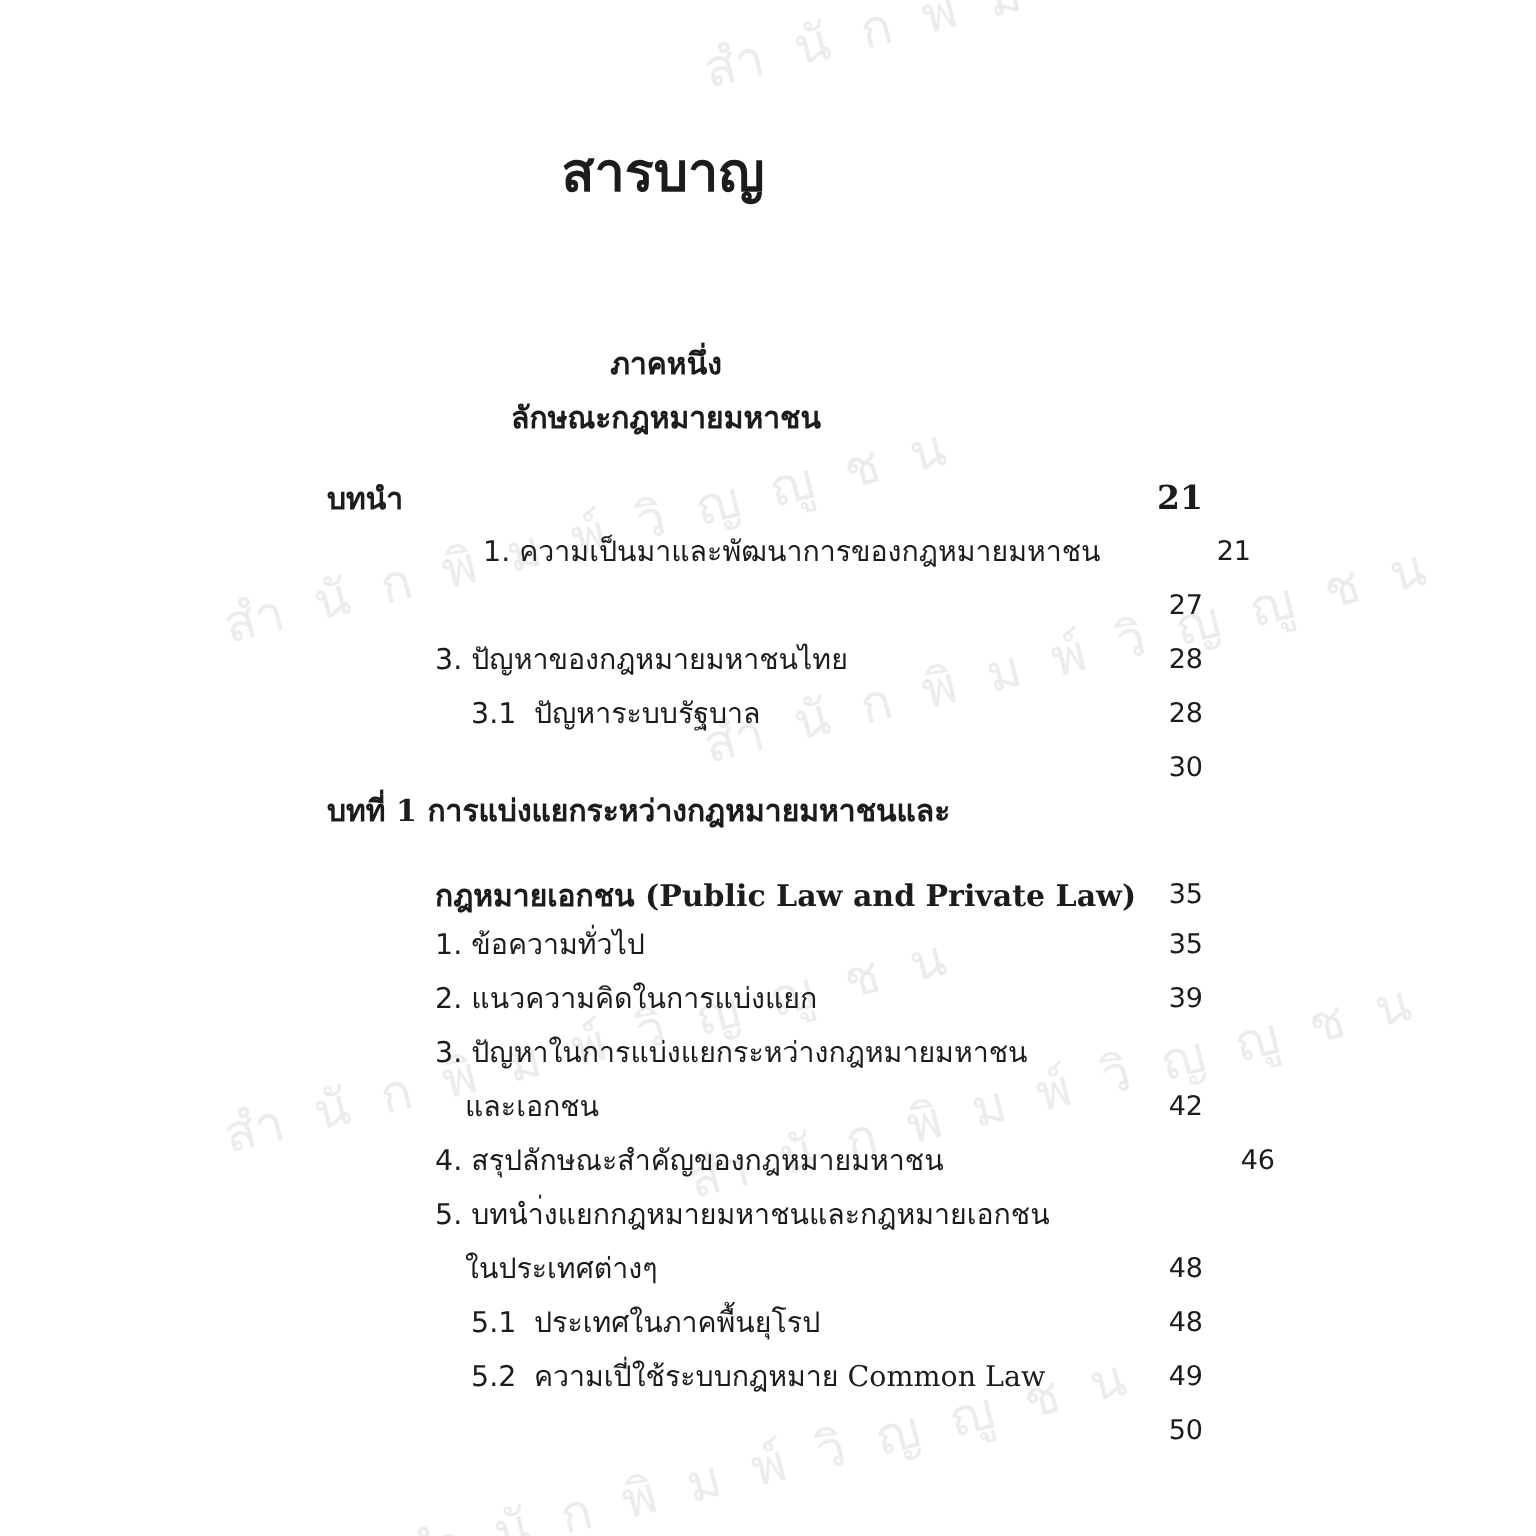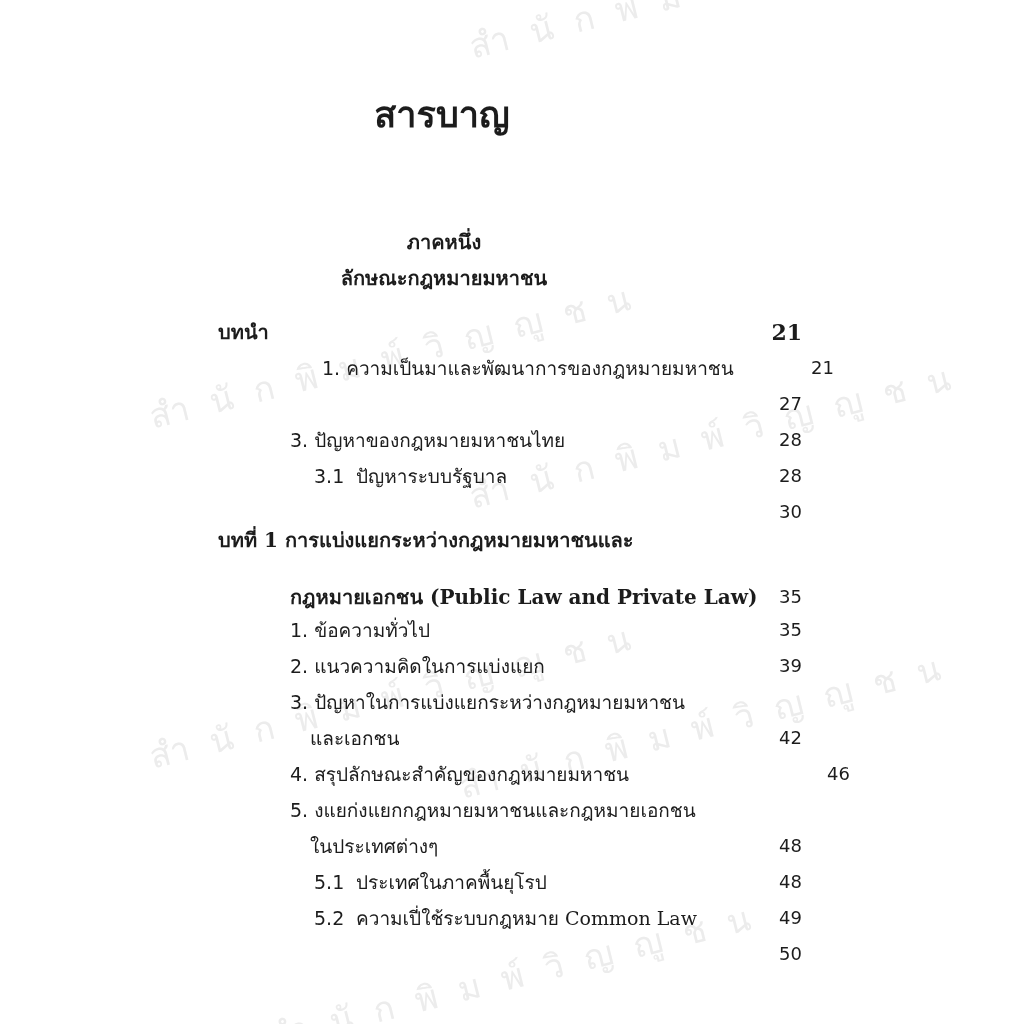--- a/index.html
+++ b/index.html
@@ -138,21 +138,21 @@
 </div>
 <div class="toc-row" style="top:722px;">
   <span class="txt lvl1c">และเอกชน</span>
   <span class="pg">42</span>
 </div>
 <div class="toc-row" style="top:758px;padding-left:48px;">
   <span class="txt lvl1"><span class="num">4.</span> <span>สรุปลักษณะสำคัญของกฎหมายมหาชน</span></span>
   <span class="pg">46</span>
 </div>
 <div class="toc-row" style="top:794px;">
-  <span class="txt lvl1"><span class="num">5.</span> <span>งแยก่งแยกกฎหมายมหาชนและกฎหมายเอกชน</span></span>
+  <span class="txt lvl1"><span class="num">5.</span> <span>บทนำ่งแยกกฎหมายมหาชนและกฎหมายเอกชน</span></span>
 </div>
 <div class="toc-row" style="top:830px;">
   <span class="txt lvl1c">ในประเทศต่างๆ</span>
   <span class="pg">48</span>
 </div>
 <div class="toc-row" style="top:866px;">
   <span class="txt lvl2"><span class="num">5.1</span><span>ประเทศในภาคพื้นยุโรป</span></span>
   <span class="pg">48</span>
 </div>
 <div class="toc-row" style="top:902px;">

